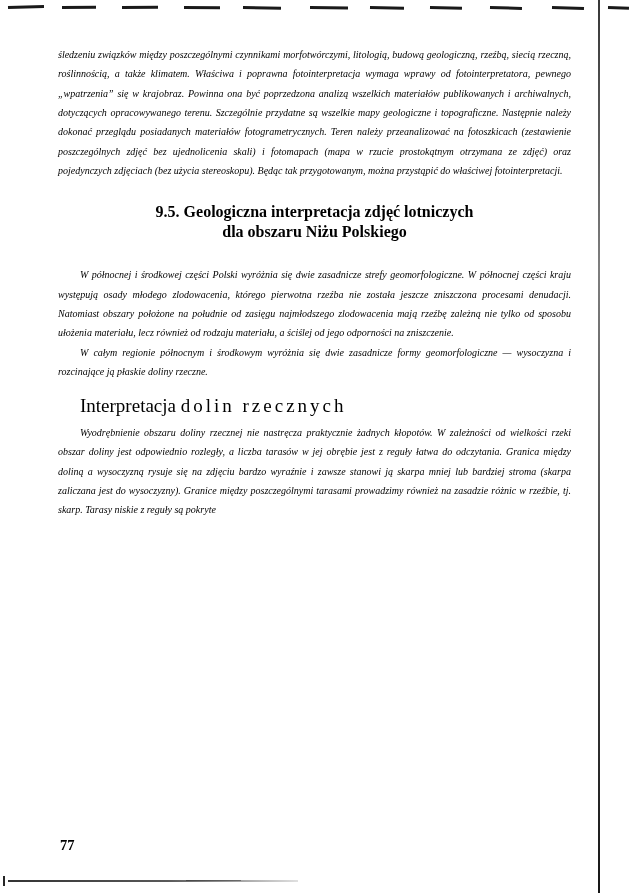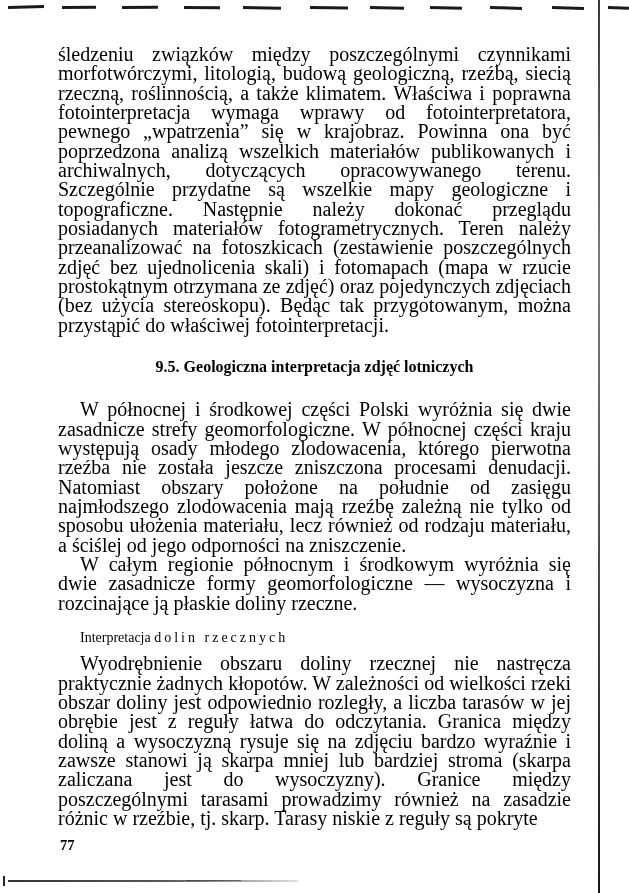--- a/index.html
+++ b/index.html
@@ -82,44 +82,45 @@
   .textblock {
     position: absolute;
     left: 58px;
     top: 45px;
     width: 513px;
   }
   p.para {
     margin: 0;
     text-align: justify;
     text-justify: inter-word;
-    font-size: 20px;
+    font-size: 10px;
     line-height: 19.35px;
     text-indent: 22px;
     hyphens: manual;
+    font-style: italic;
   }
   p.para.noindent {
     text-indent: 0;
   }
 
   .heading {
     text-align: center;
     font-weight: bold;
     font-size: 16px;
     line-height: 20px;
     margin: 0;
   }
   .heading-wrap {
     margin-top: 22px;
     margin-bottom: 23px;
   }
 
   .subheading {
     margin: 0;
-    font-size: 14px;
+    font-size: 19px;
     line-height: 19.35px;
     text-indent: 22px;
     font-weight: normal;
   }
   .subheading .spaced {
     letter-spacing: 3.0px;
   }
   .subheading-wrap {
     margin-top: 15px;
     margin-bottom: 7px;
@@ -158,20 +159,21 @@
   <div class="artifact-bottom-line"></div>
   <div class="artifact-bottom-line2"></div>
   <div class="artifact-left-tick"></div>
 
   <div class="textblock">
 
     <p class="para noindent">śledzeniu związków między poszczególnymi czynnikami morfotwórczymi, litologią, budową geologiczną, rzeźbą, siecią rzeczną, roślinnością, a także klimatem. Właściwa i poprawna fotointerpretacja wymaga wprawy od fotointerpretatora, pewnego „wpatrzenia” się w krajobraz. Powinna ona być poprzedzona analizą wszelkich materiałów publikowanych i archiwalnych, dotyczących opracowywanego terenu. Szczególnie przydatne są wszelkie mapy geologiczne i topograficzne. Następnie należy dokonać przeglądu posiadanych materiałów fotogrametrycznych. Teren należy przeanalizować na fotoszkicach (zestawienie poszczególnych zdjęć bez ujednolicenia skali) i fotomapach (mapa w rzucie prostokątnym otrzymana ze zdjęć) oraz pojedynczych zdjęciach (bez użycia stereoskopu). Będąc tak przygotowanym, można przystąpić do właściwej fotointerpretacji.</p>
 
     <div class="heading-wrap">
       <div class="heading">9.5. Geologiczna interpretacja zdjęć lotniczych</div>
+      <div class="heading">dla obszaru Niżu Polskiego</div>
     </div>
 
     <p class="para">W północnej i środkowej części Polski wyróżnia się dwie zasadnicze strefy geomorfologiczne. W północnej części kraju występują osady młodego zlodowacenia, którego pierwotna rzeźba nie została jeszcze zniszczona procesami denudacji. Natomiast obszary położone na południe od zasięgu najmłodszego zlodowacenia mają rzeźbę zależną nie tylko od sposobu ułożenia materiału, lecz również od rodzaju materiału, a ściślej od jego odporności na zniszczenie.</p>
     <p class="para">W całym regionie północnym i środkowym wyróżnia się dwie zasadnicze formy geomorfologiczne — wysoczyzna i rozcinające ją płaskie doliny rzeczne.</p>
 
     <div class="subheading-wrap">
       <p class="subheading"><span>Interpretacja</span> <span class="spaced">dolin rzecznych</span></p>
     </div>
 
     <p class="para">Wyodrębnienie obszaru doliny rzecznej nie nastręcza praktycznie żadnych kłopotów. W zależności od wielkości rzeki obszar doliny jest odpowiednio rozległy, a liczba tarasów w jej obrębie jest z reguły łatwa do odczytania. Granica między doliną a wysoczyzną rysuje się na zdjęciu bardzo wyraźnie i zawsze stanowi ją skarpa mniej lub bardziej stroma (skarpa zaliczana jest do wysoczyzny). Granice między poszczególnymi tarasami prowadzimy również na zasadzie różnic w rzeźbie, tj. skarp. Tarasy niskie z reguły są pokryte</p>

